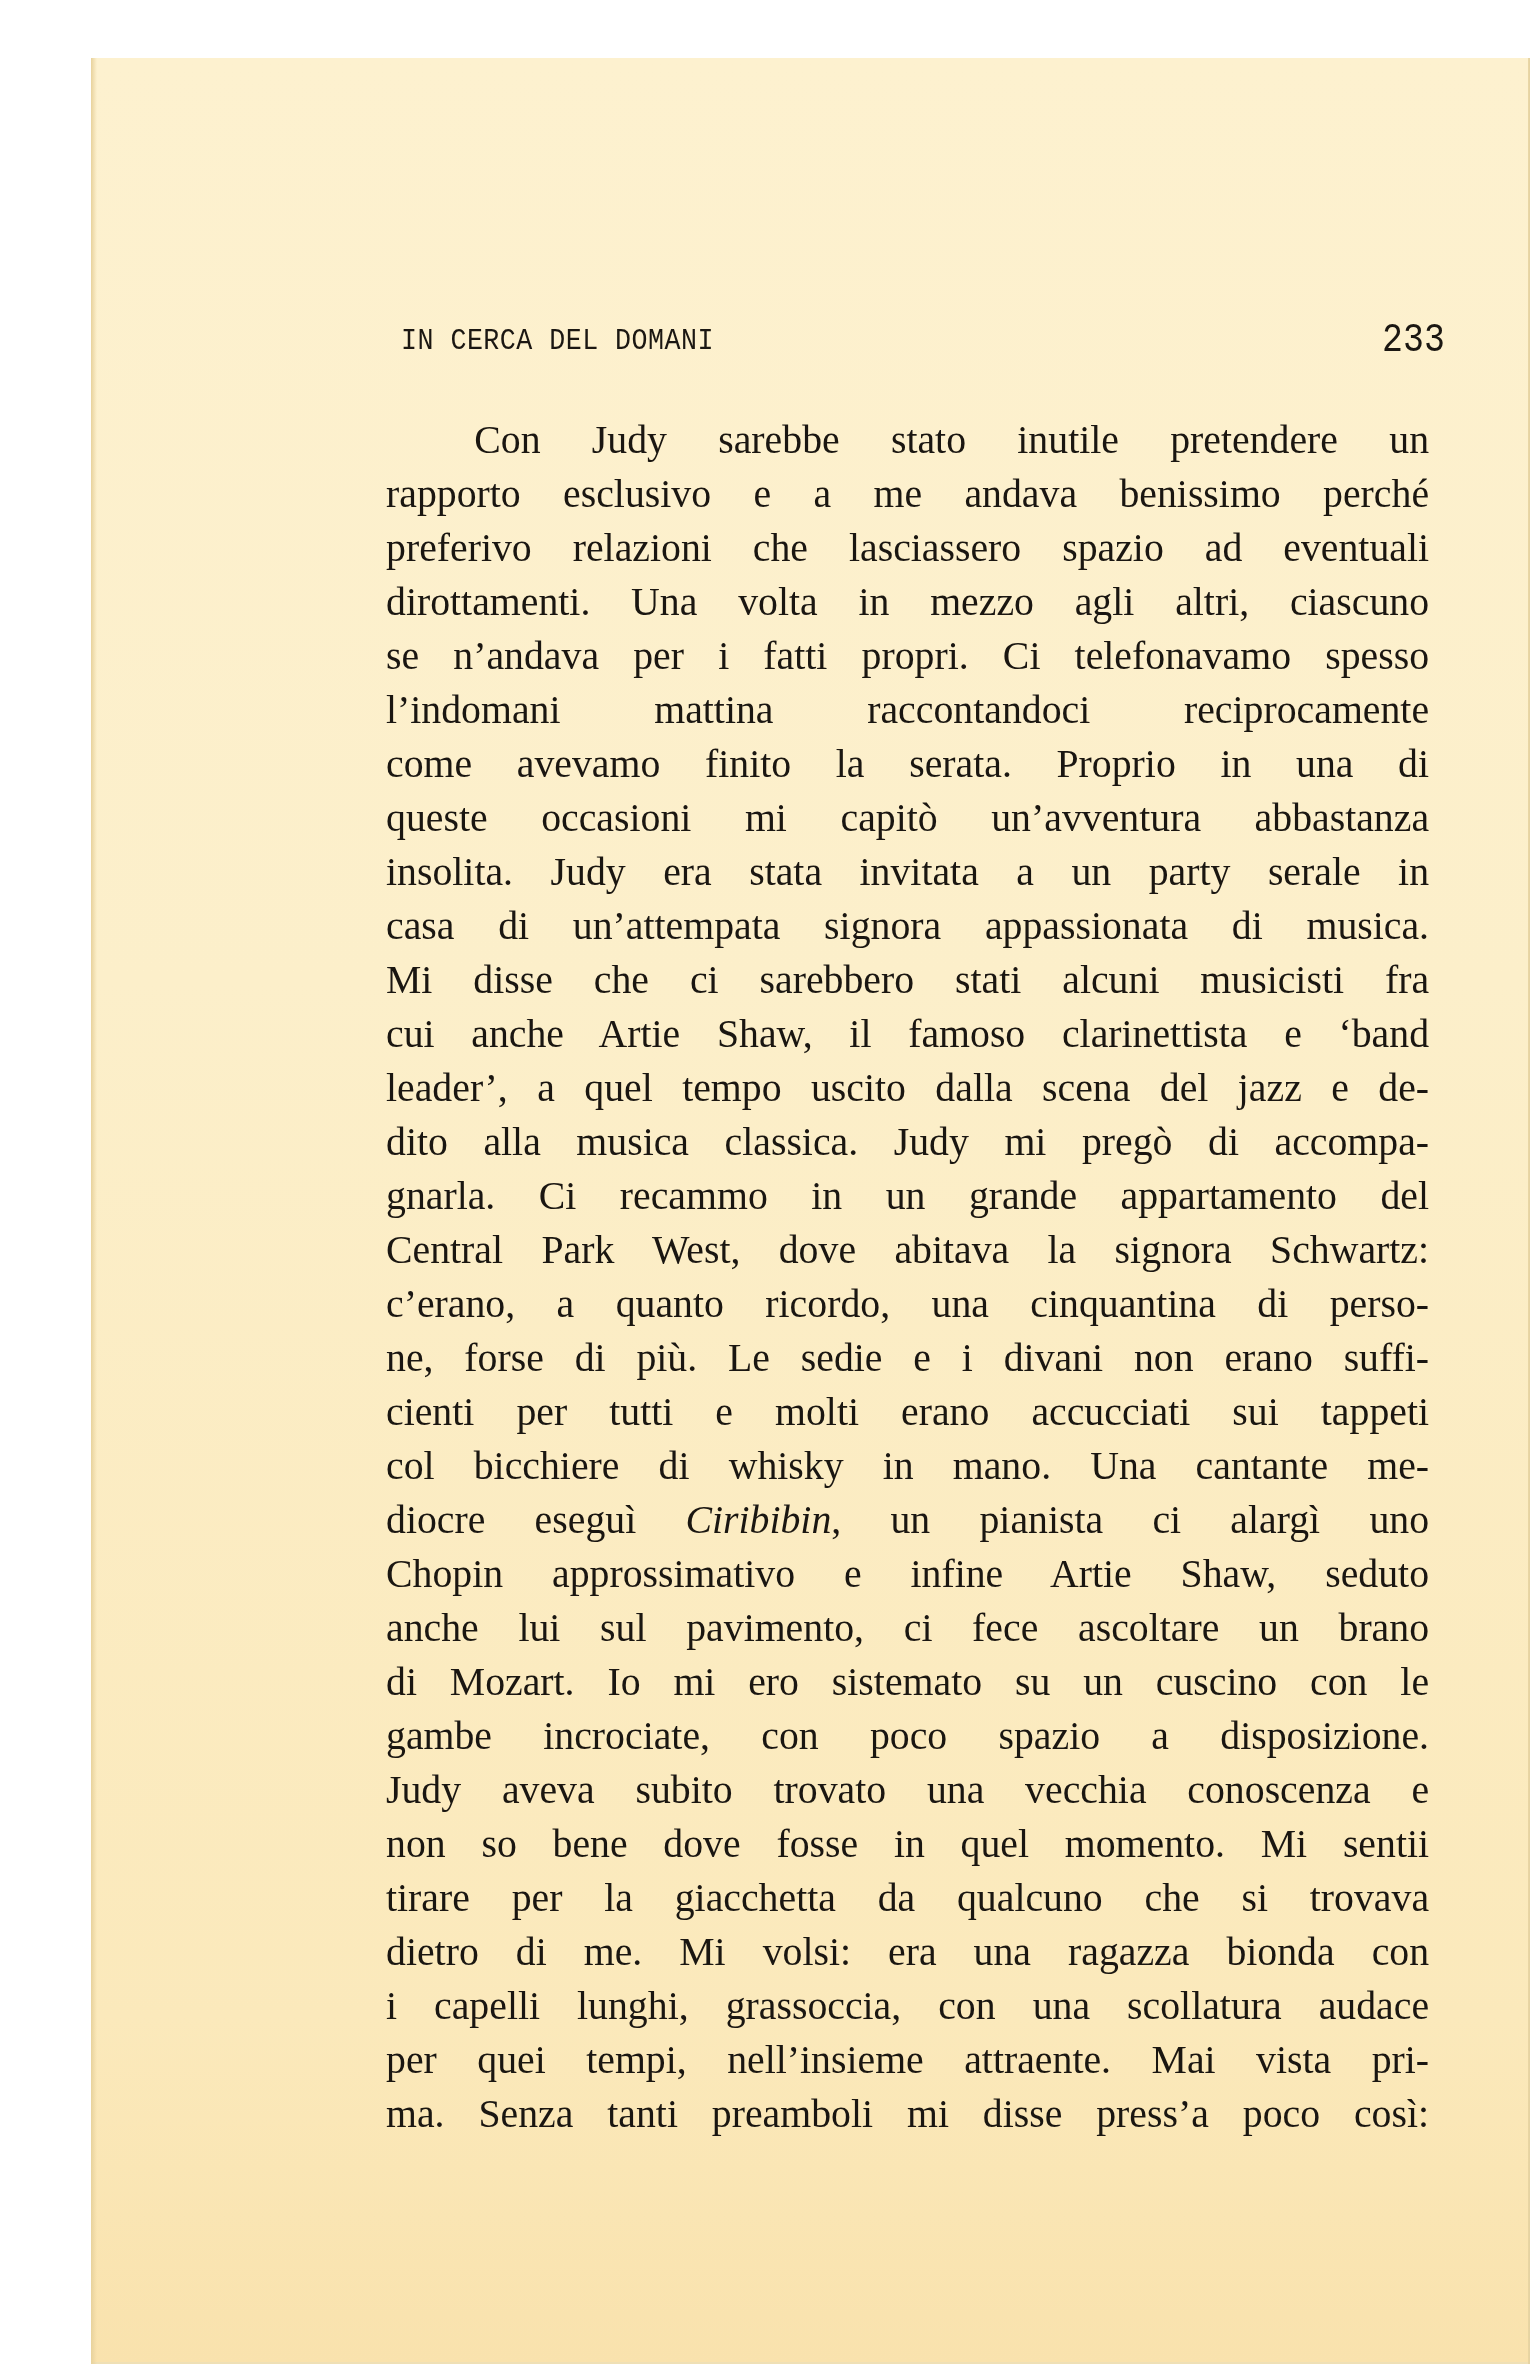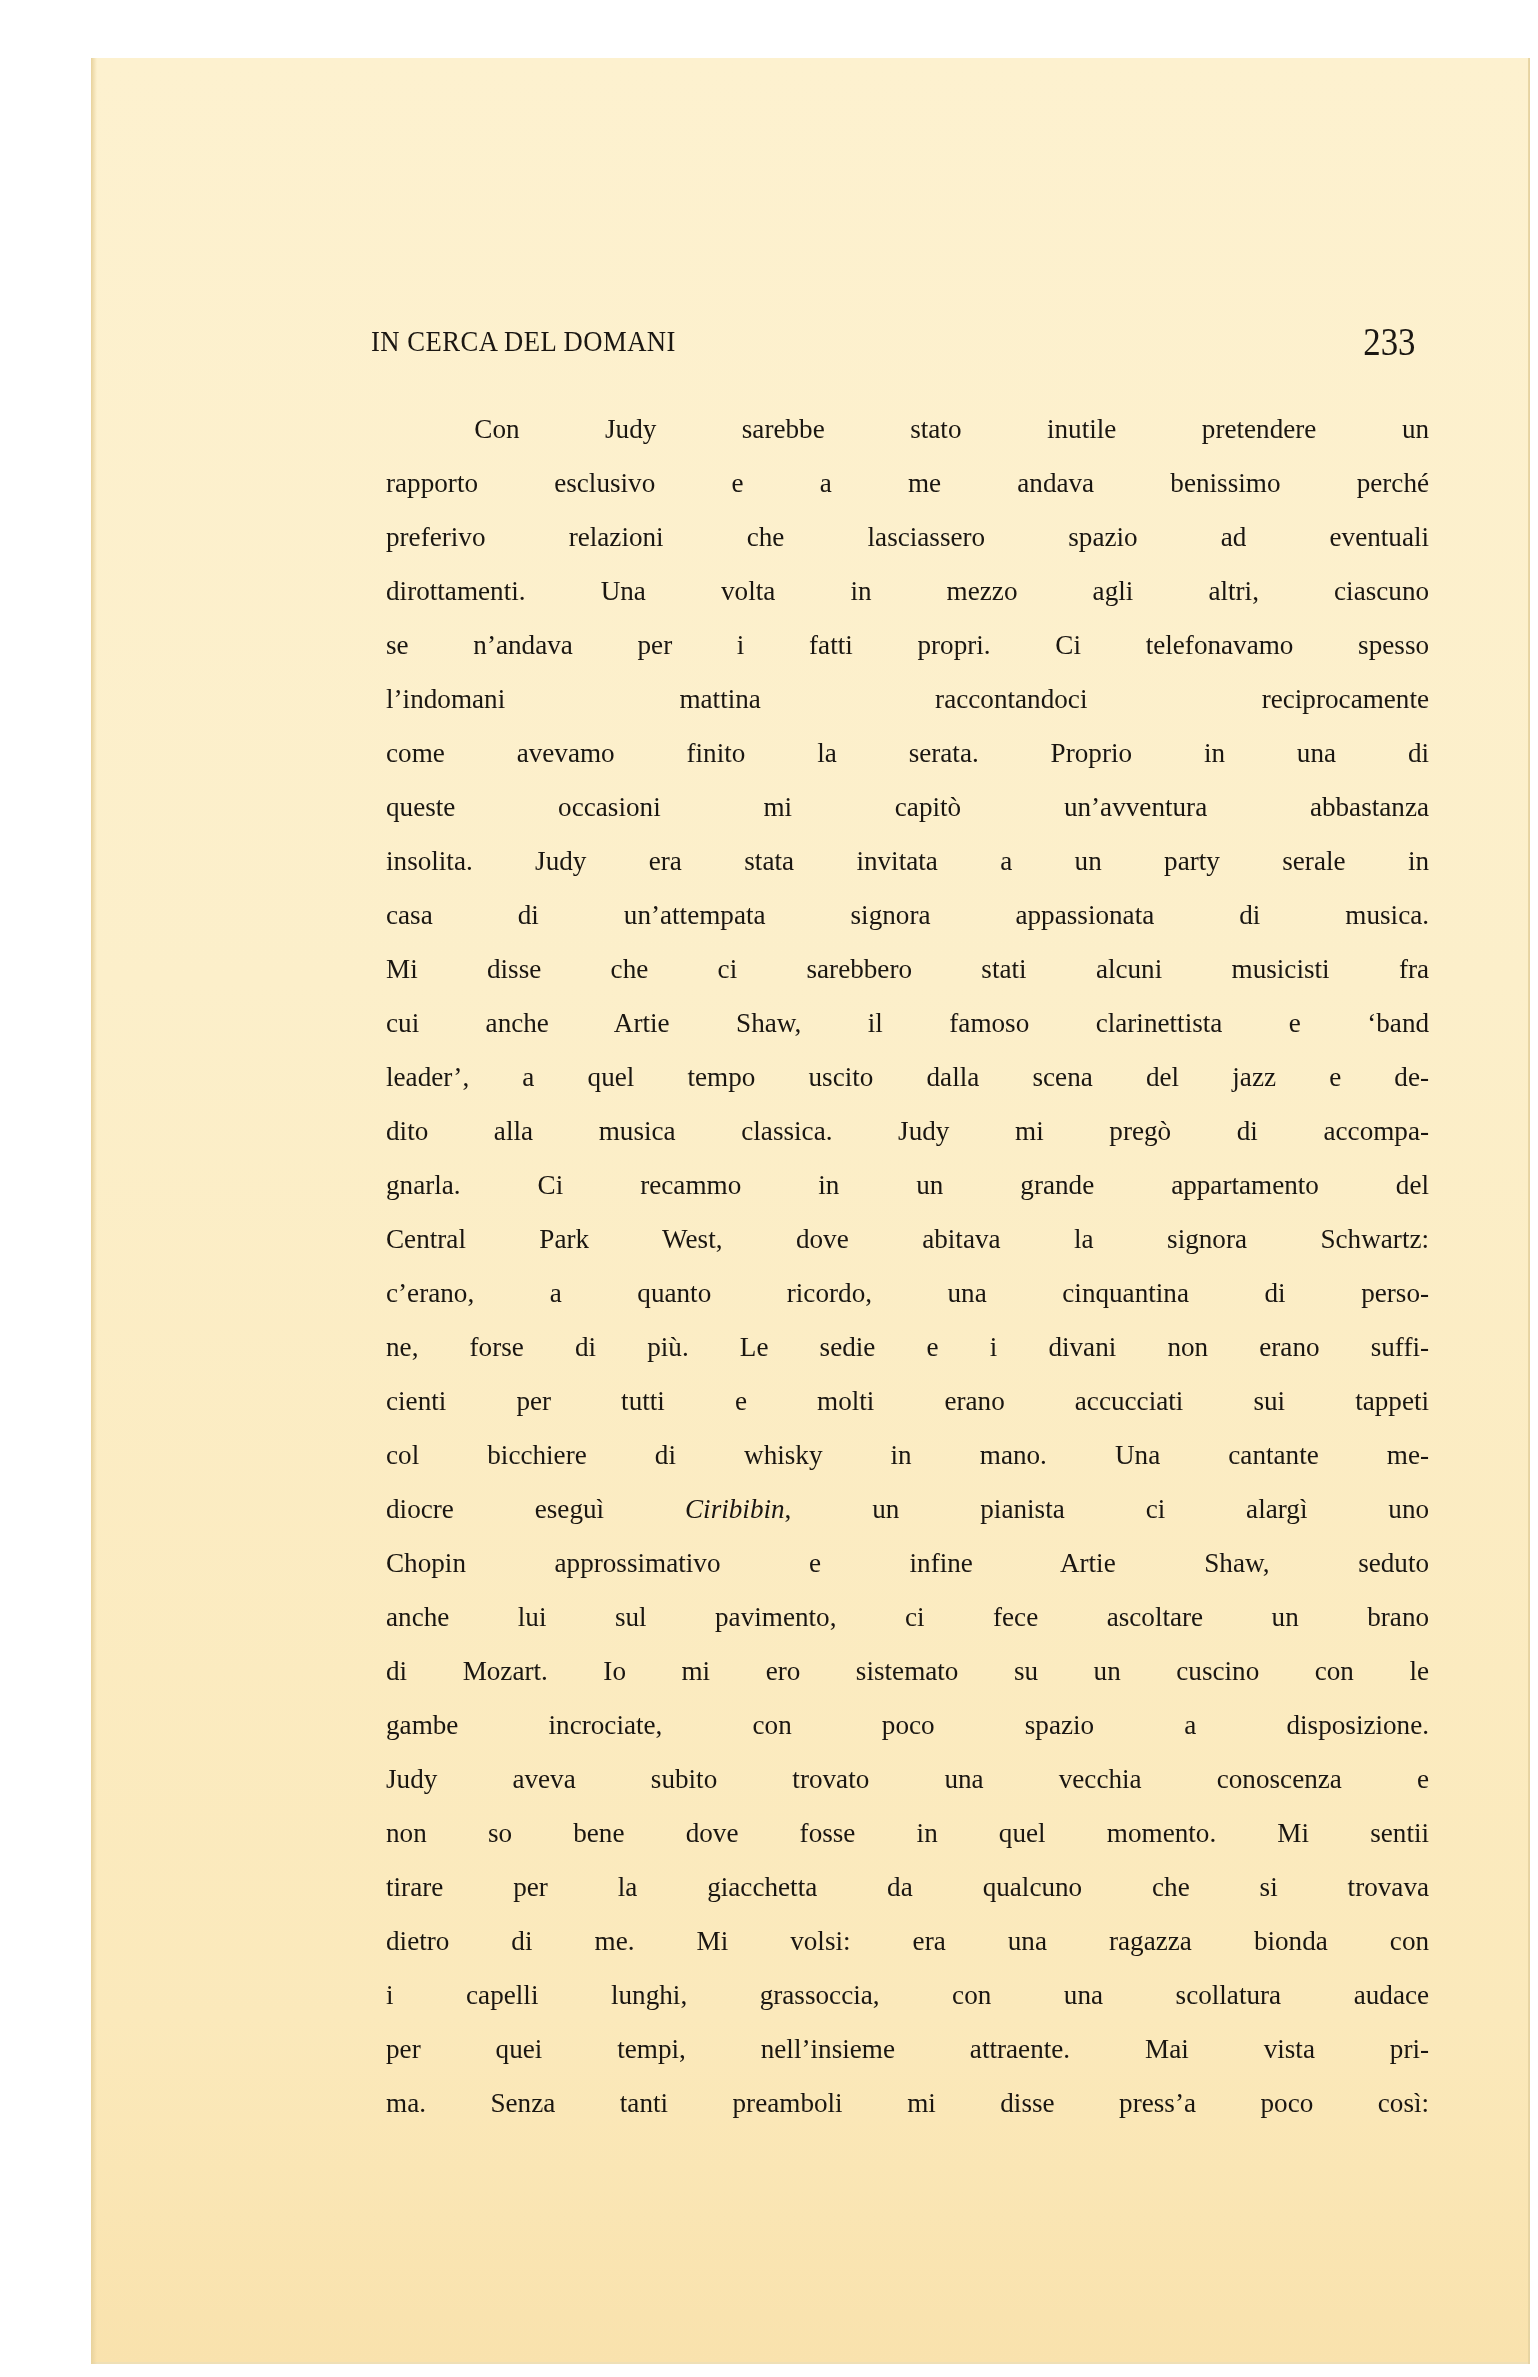--- a/index.html
+++ b/index.html
@@ -10,34 +10,35 @@
   .page {
     position: absolute; left: 91px; top: 58px; width: 1439px; height: 2306px;
     background: linear-gradient(180deg, #fdf1cf 0%, #fcefca 40%, #fbe9bb 85%, #f9e2ad 100%);
     box-shadow: -1.9px 0 0 #e6d3a2 inset, 0 -1.9px 0 #efe0b6 inset;
   }
   .page::before {
     content: ""; position: absolute; left: 0; top: 0; bottom: 0; width: 5.6px;
     background: linear-gradient(90deg, #e8d29c, rgba(0,0,0,0));
   }
   .running-head {
-    position: absolute; left: 280px; top: 259px; width: 1044px; height: 47px;
+    position: absolute; left: 310px; top: 259px; width: 1044px; height: 47px;
     color: #1b1712;
+    font-family: Liberation Mono, monospace;
   }
   .running-title {
     position: absolute; left: 0; top: 7.5px; font-size: 29px; letter-spacing: 0.5px;
     transform: scaleX(0.92); transform-origin: left center;
   }
   .page-number {
     position: absolute; right: 0; top: 0; font-size: 41px;
     transform: scaleX(0.85); transform-origin: right center;
   }
   .body-text {
-    position: absolute; left: 295px; top: 344px; width: 1044px;
-    color: #1a1611; font-size: 28px; line-height: 54px;
+    position: absolute; left: 295px; top: 354px; width: 1044px;
+    color: #1a1611; font-size: 41px; line-height: 54px;
   }
   .line {
     display: block; height: 54px; white-space: nowrap;
     text-align: justify; text-align-last: justify;
     transform: scaleX(0.97); transform-origin: left center; width: 103%;
   }
   .line.indent { padding-left: 91px; box-sizing: border-box; }
   .line.last { text-align-last: justify; }
   .ital { font-style: italic; }
 </style>

